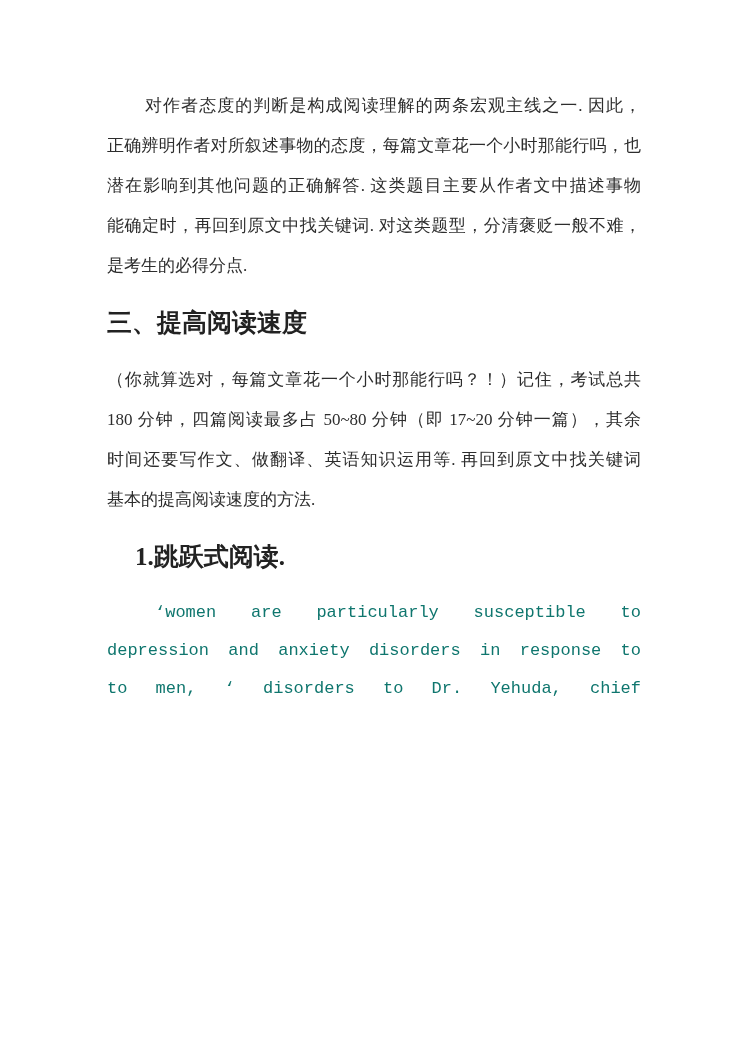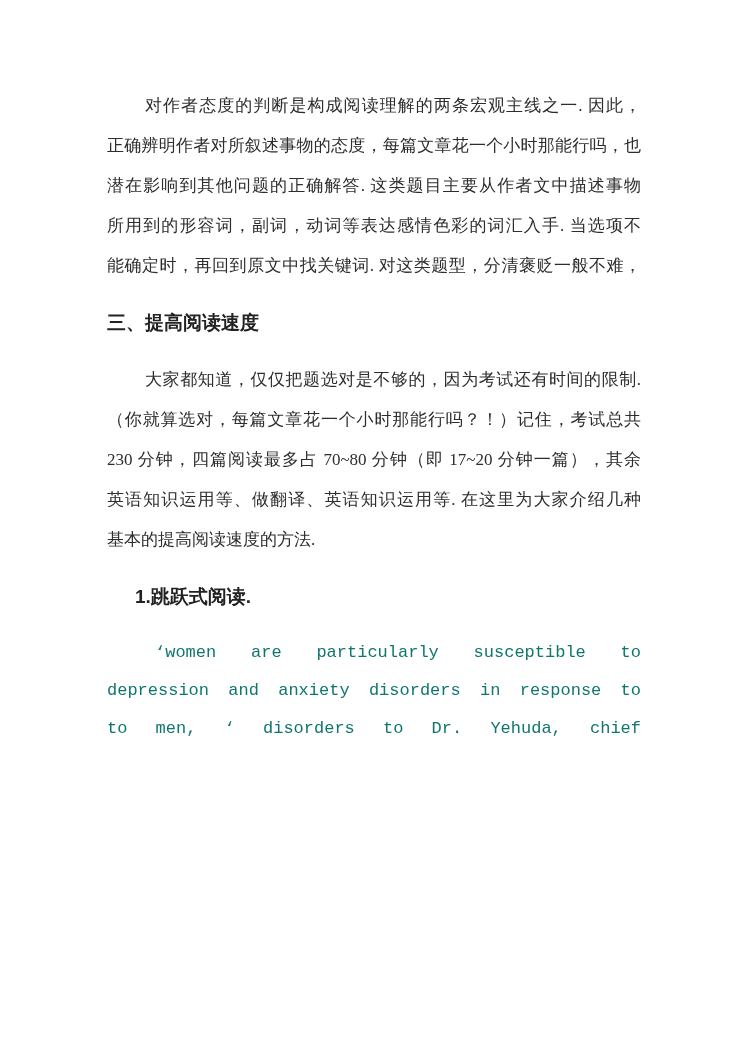--- a/index.html
+++ b/index.html
@@ -34,22 +34,22 @@
     text-align-last: justify;
   }
   .cjk-line.lastline {
     text-align: left;
     text-align-last: auto;
   }
   .cjk-line.indent {
     text-indent: 38px;
   }
   .heading {
-    font-family: Liberation Sans, sans-serif;
-    font-size: 19px;
+    font-family: Liberation Serif, serif;
+    font-size: 25px;
     font-weight: bold;
     line-height: 40px;
     height: 40px;
     color: #222222;
   }
   .heading.sub {
     text-indent: 28px;
   }
   .quote-line {
     font-family: "Liberation Mono", "DejaVu Sans Mono", monospace;
@@ -68,31 +68,30 @@
 </head>
 <body>
 
 <div class="page">
   <div class="content">
 
     <div class="block">
       <div class="cjk-line indent">对作者态度的判断是构成阅读理解的两条宏观主线之一. 因此，</div>
       <div class="cjk-line">正确辨明作者对所叙述事物的态度，每篇文章花一个小时那能行吗，也</div>
       <div class="cjk-line">潜在影响到其他问题的正确解答. 这类题目主要从作者文中描述事物</div>
-      <div class="cjk-line">所用到的形容词，副词，动词等表达感情色彩的词汇入手. 当选项不</div>
       <div class="cjk-line">能确定时，再回到原文中找关键词. 对这类题型，分清褒贬一般不难，</div>
+      <div class="cjk-line lastline">是考生的必得分点.</div>
     </div>
 
     <div class="heading block">三、提高阅读速度</div>
 
     <div class="block">
-      <div class="cjk-line indent">大家都知道，仅仅把题选对是不够的，因为考试还有时间的限制.</div>
       <div class="cjk-line">（你就算选对，每篇文章花一个小时那能行吗？！）记住，考试总共</div>
-      <div class="cjk-line">230 分钟，四篇阅读最多占 70~80 分钟（即 17~20 分钟一篇），其余</div>
-      <div class="cjk-line">英语知识运用等、做翻译、英语知识运用等. 在这里为大家介绍几种</div>
+      <div class="cjk-line">180 分钟，四篇阅读最多占 50~80 分钟（即 17~20 分钟一篇），其余</div>
+      <div class="cjk-line">时间还要写作文、做翻译、英语知识运用等. 再回到原文中找关键词</div>
       <div class="cjk-line lastline">基本的提高阅读速度的方法.</div>
     </div>
 
     <div class="heading sub block">1.跳跃式阅读.</div>
 
 
     <div class="block">
       <div class="quote-line indent">‘women are particularly susceptible to developing</div>
       <div class="quote-line">depression and anxiety disorders in response to stress compared</div>
       <div class="quote-line">to men, ‘ disorders to Dr. Yehuda,  chief psychiatrist at New</div>

